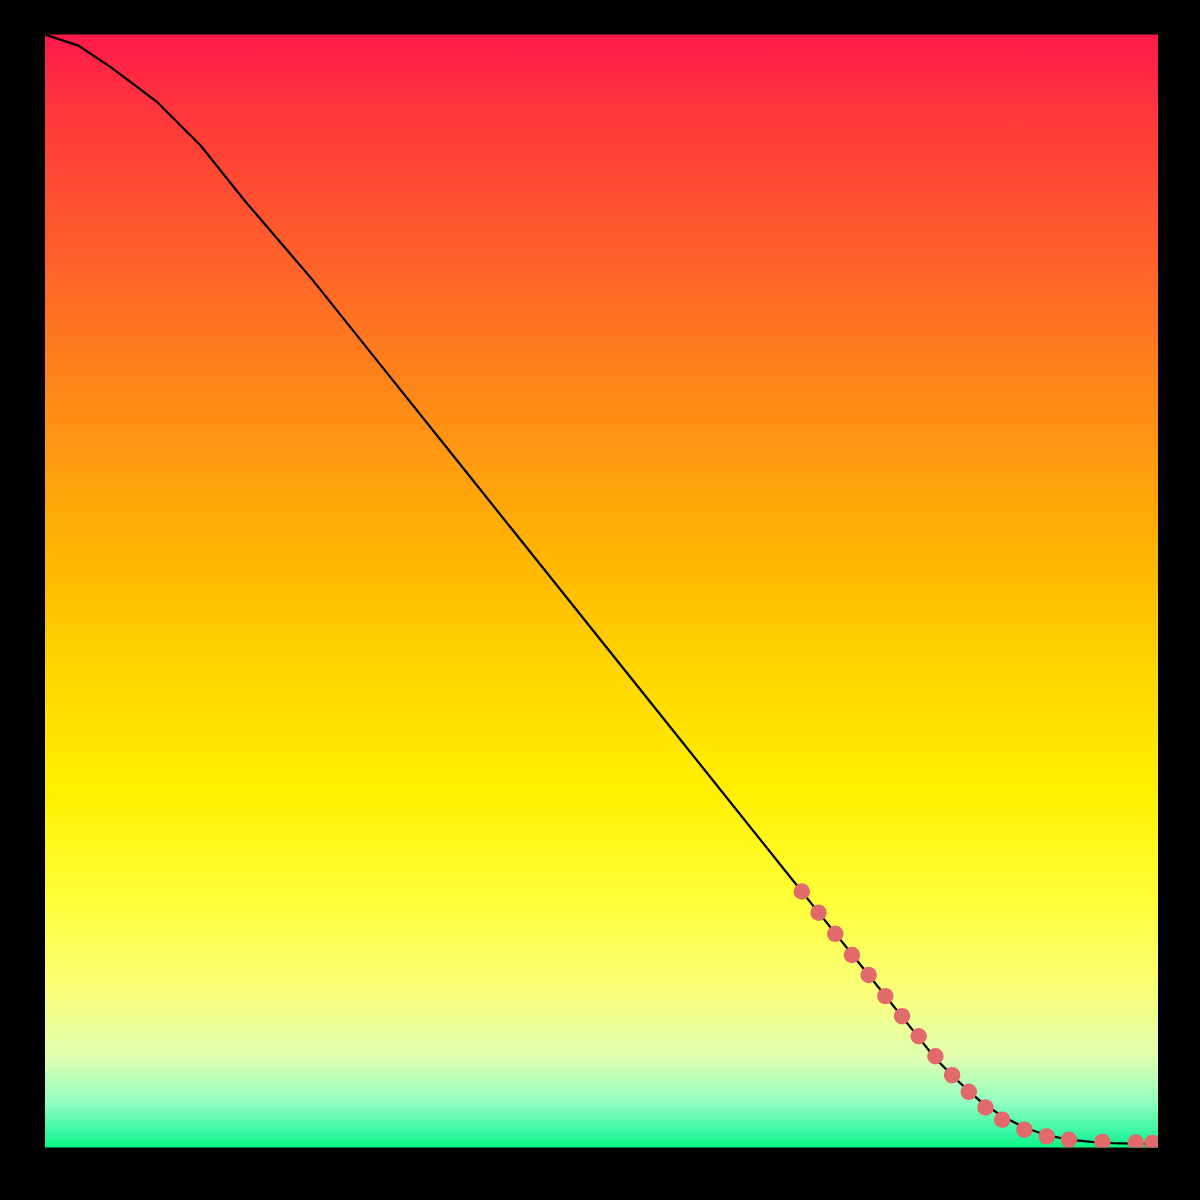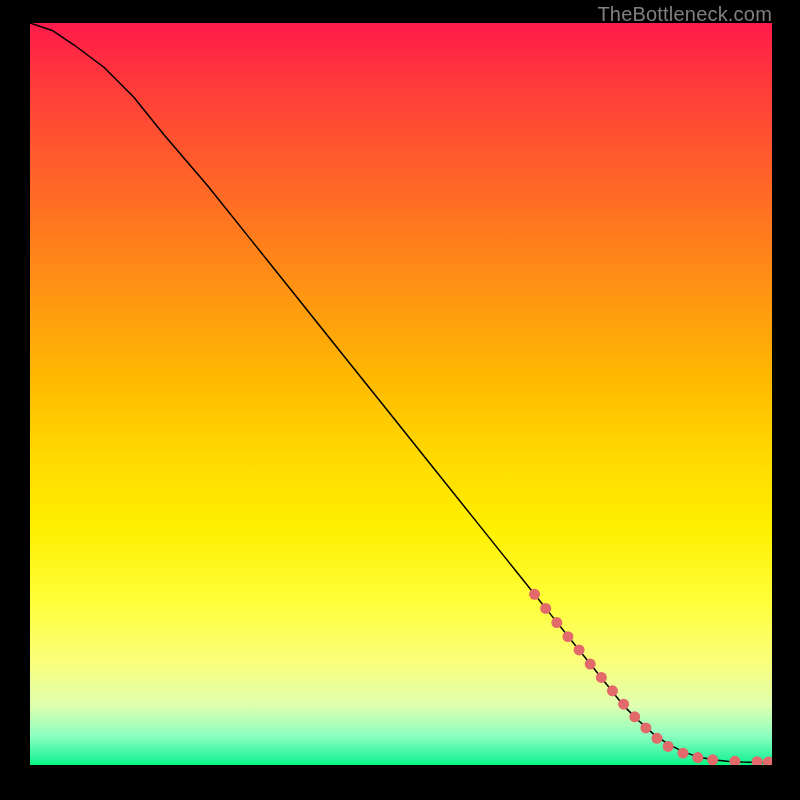--- a/index.html
+++ b/index.html
@@ -58,21 +58,20 @@
     font-weight: 400;
     letter-spacing: 0.2px;
     user-select: none;
   }
 </style>
 </head>
 <body>
 
 <div class="stage">
 
-  <div class="watermark">TheBottleneck.com</div>
 
   <div class="plot">
     <svg viewBox="0 0 100 100" preserveAspectRatio="none">
       <g>
         <path id="curve-path" fill="none" stroke="#000000" stroke-width="0.25" vector-effect="non-scaling-stroke" d="M0.00 0.00 L3.00 1.00 L6.00 3.00 L10.00 6.00 L14.00 10.00 L18.00 15.00 L24.00 22.00 L30.00 29.50 L36.00 37.00 L42.00 44.50 L48.00 52.00 L54.00 59.50 L60.00 67.00 L66.00 74.50 L70.00 79.50 L74.00 84.50 L78.00 89.50 L80.00 92.00 L82.00 94.00 L84.00 95.80 L86.00 97.20 L88.00 98.20 L90.00 98.90 L92.00 99.30 L94.00 99.50 L96.00 99.60 L98.00 99.65 L100.00 99.65" style="stroke-width: 1.5px;"></path>
       </g>
       <g id="dots-layer">
           <circle cx="68.00" cy="77.00" r="0.74" fill="#e26a6a"></circle>
           <circle cx="69.50" cy="78.90" r="0.74" fill="#e26a6a"></circle>
           <circle cx="71.00" cy="80.80" r="0.74" fill="#e26a6a"></circle>

